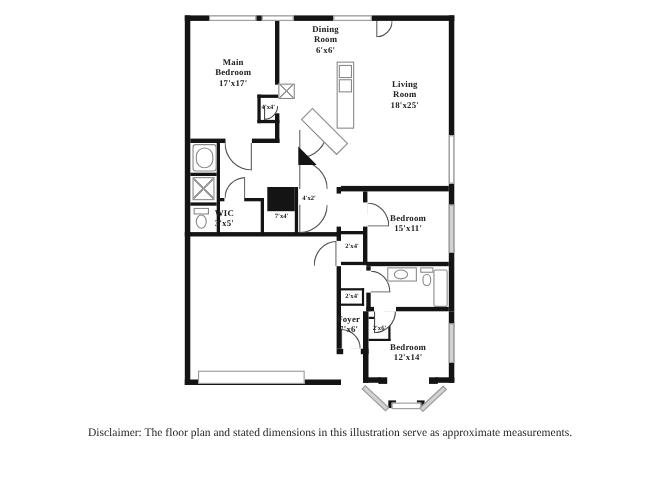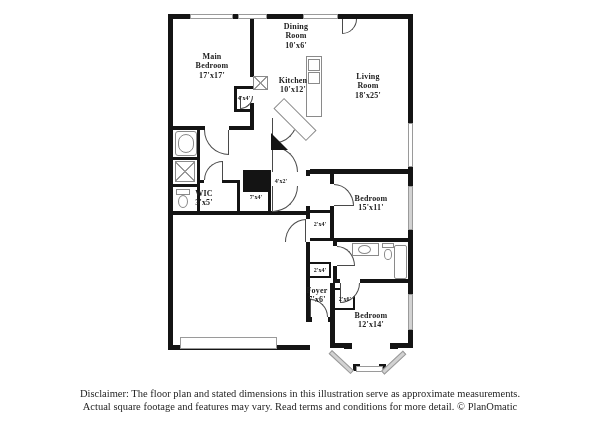--- a/index.html
+++ b/index.html
@@ -119,38 +119,35 @@
   <div class="fx" style="left:358px;top:245px;width:13px;height:9px;border-radius:50%"></div>
   <div class="fx" style="left:382px;top:243px;width:12px;height:5px"></div>
   <div class="fx" style="left:384px;top:249px;width:8px;height:11px;border-radius:45%"></div>
   <div class="fx" style="left:394px;top:245px;width:13px;height:34px;border-radius:2px"></div>
 
   <div class="lbl" style="left:172px;top:52px;width:80px">Main
 Bedroom
 17'x17'</div>
   <div class="lbl" style="left:266px;top:22px;width:60px">Dining
 Room
-10'x6'</div>
-  <div class="lbl" style="left:263px;top:76px;width:60px">Kitchen
-10'x12'</div>
+6'x6'</div>
   <div class="lbl" style="left:338px;top:72px;width:60px">Living
 Room
 18'x25'</div>
   <div class="lbl" style="left:179px;top:189px;width:50px">WIC
 3'x5'</div>
   <div class="lbl" style="left:341px;top:194px;width:60px">Bedroom
 15'x11'</div>
   <div class="lbl" style="left:296px;top:286px;width:42px">Foyer
 7'x6'</div>
   <div class="lbl" style="left:341px;top:311px;width:60px">Bedroom
 12'x14'</div>
 
   <div class="lbl-sm" style="left:233px;top:95px;width:22px">4'x4'</div>
   <div class="lbl-sm" style="left:269px;top:178px;width:24px">4'x2'</div>
   <div class="lbl-sm" style="left:243px;top:194px;width:26px">7'x4'</div>
   <div class="lbl-sm" style="left:309px;top:221px;width:22px">2'x4'</div>
   <div class="lbl-sm" style="left:309px;top:267px;width:22px">2'x4'</div>
   <div class="lbl-sm" style="left:334px;top:296px;width:22px">2'x6'</div>
 
   <div class="disclaimer" style="top:387px">Disclaimer: The floor plan and stated dimensions in this illustration serve as approximate measurements.</div>
-  <div class="disclaimer" style="top:400px">Actual square footage and features may vary. Read terms and conditions for more detail. © PlanOmatic</div>
 
 </div>
 
 </body></html>

